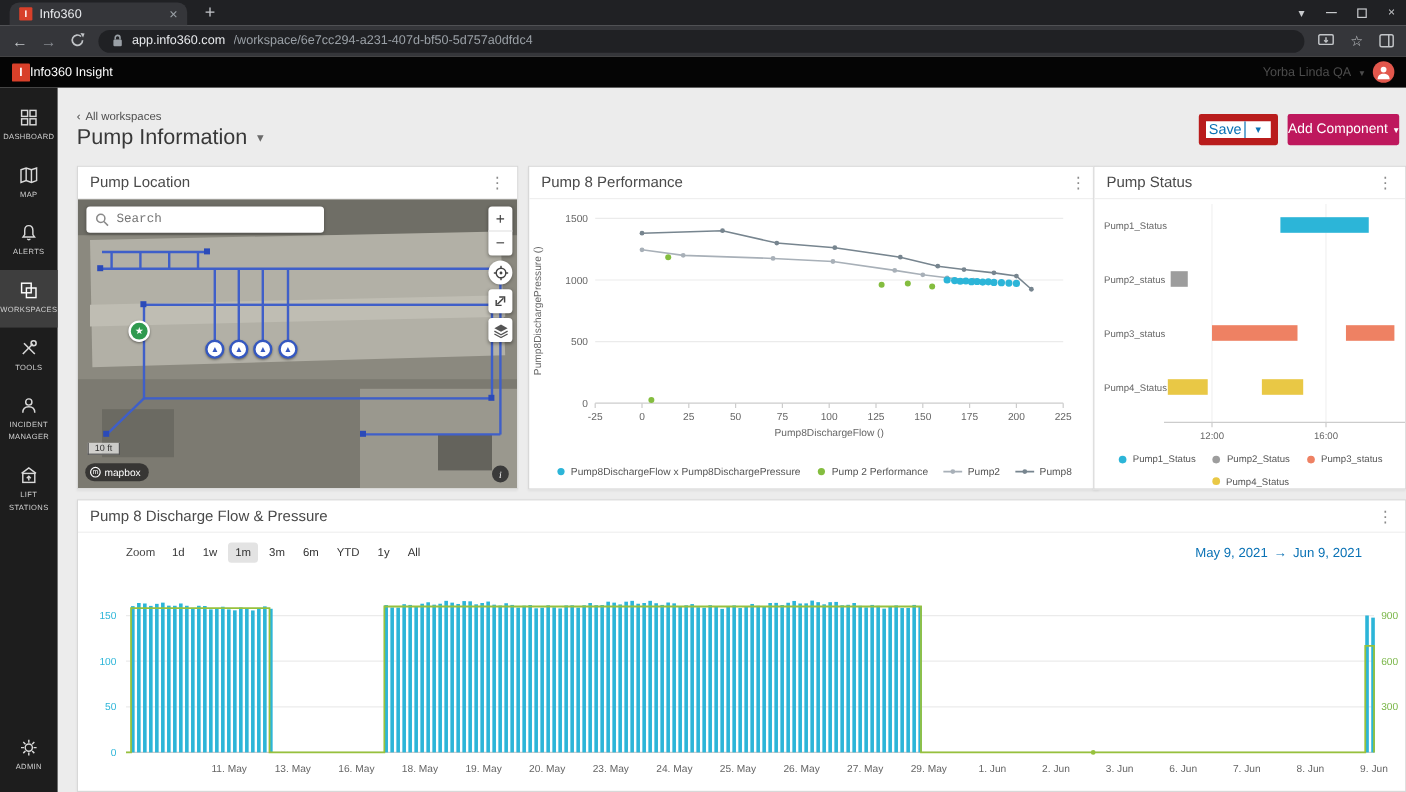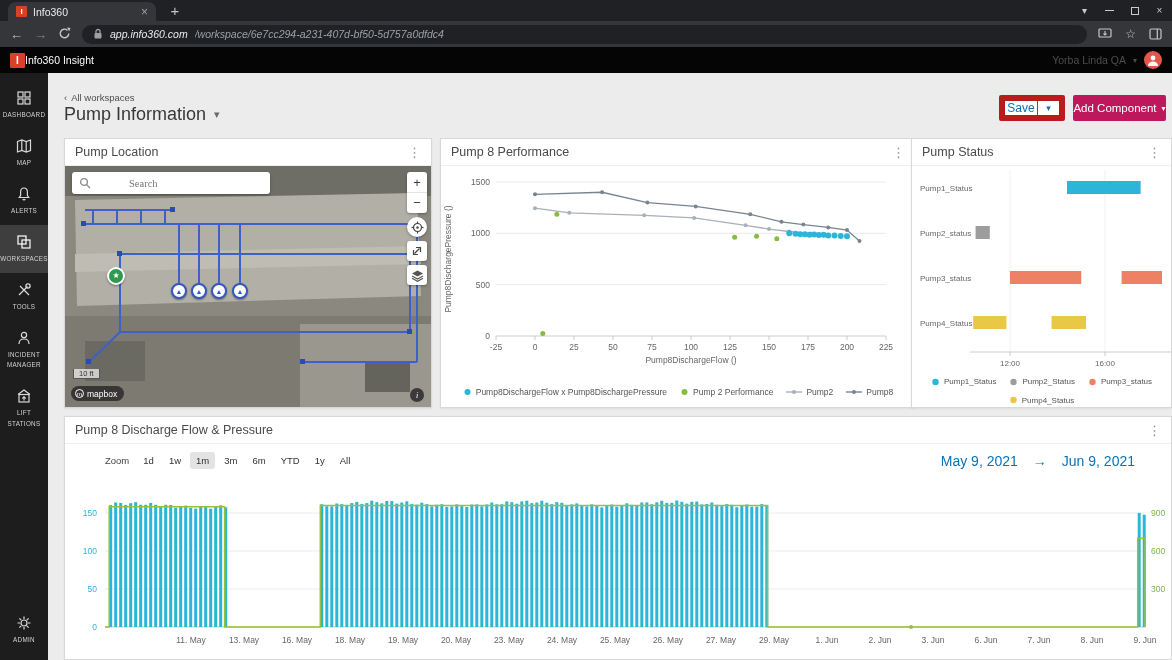--- a/index.html
+++ b/index.html
@@ -17,21 +17,21 @@
   .newtab{position:absolute;left:164px;top:0;color:#c0c3c7;font-size:15px;width:22px;height:21px;text-align:center;line-height:21px;}
   .winctl{position:absolute;right:0;top:0;height:21px;display:flex;align-items:center;}
   .winctl .wc{width:25px;height:21px;display:flex;align-items:center;justify-content:center;color:#c8cacd;font-size:10px;}
   .wc-min i{display:block;width:9px;height:1px;background:#c8cacd;}
   .wc-max i{display:block;width:8px;height:8px;border:1px solid #c8cacd;}
   .wc-close{font-size:13px;}
 
   .urlbar{position:absolute;top:21px;left:0;width:1172px;height:26px;background:#35363a;display:flex;align-items:center;padding:0 10px;gap:11px;}
   .nav-ic{color:#c3c6c9;font-size:13px;line-height:1;}
   .nav-ic.dim{color:#84888d;}
-  .urlpill{flex:1;height:19px;background:#202124;border-radius:10px;display:flex;align-items:center;padding:0 11px;gap:7px;min-width:0;font-style:italic;}
+  .urlpill{flex:1;height:19px;background:#202124;border-radius:10px;display:flex;align-items:center;padding:0 11px;gap:7px;min-width:0;}
   .host{color:#e8eaed;font-size:10.5px;white-space:nowrap;}
   .upath{color:#9aa0a6;font-size:10.5px;white-space:nowrap;overflow:hidden;}
   .url-right{display:flex;gap:13px;align-items:center;color:#c3c6c9;flex:none;}
   .url-right .ic{font-size:12px;line-height:1;display:flex;align-items:center;}
 
   
   .appheader{position:absolute;top:47px;left:0;width:1172px;height:26px;background:#050505;display:flex;align-items:center;padding:0 10px;}
   .brandlogo{width:15px;height:15px;background:#d8402a;color:#fff;font-size:10px;font-weight:bold;display:flex;align-items:center;justify-content:center;border-radius:1px;}
   .brandname{color:#fdfdfd;font-size:10.5px;margin-left:0;}
   .header-right{margin-left:auto;display:flex;align-items:center;gap:7px;}
@@ -65,21 +65,21 @@
   .kebab{margin-left:auto;color:#8a8a8a;font-size:13px;line-height:1;}
   #panel-location{left:64px;top:138px;width:368px;height:270px;}
   #panel-perf{left:440px;top:138px;width:476px;height:270px;}
   #panel-status{left:911px;top:138px;width:261px;height:270px;}
   #panel-ts{left:64px;top:416px;width:1108px;height:244px;}
 
   
   .map{position:relative;width:366px;height:241px;overflow:hidden;}
   .map-base{position:absolute;left:0;top:0;}
   .map-search{position:absolute;left:7px;top:6px;width:198px;height:22px;background:#fff;border-radius:3px;box-shadow:0 1px 3px rgba(0,0,0,.3);display:flex;align-items:center;padding:0 7px;gap:6px;}
-  .map-search input{border:none;outline:none;flex:1;font-size:10.5px;font-family:Liberation Serif, serif;color:#333;min-width:0;background:transparent;margin-left:32px;}
+  .map-search input{border:none;outline:none;flex:1;font-size:10.5px;font-family:Liberation Mono, monospace;color:#333;min-width:0;background:transparent;}
   .map-ctl{position:absolute;left:342px;width:20px;background:#fff;border-radius:3px;box-shadow:0 1px 3px rgba(0,0,0,.35);display:flex;align-items:center;justify-content:center;color:#3c3c3c;}
   .zpill{top:6px;height:41px;flex-direction:column;}
   .zpill .zb{width:20px;height:20px;display:flex;align-items:center;justify-content:center;font-size:13px;}
   .zpill .zb:first-child{border-bottom:1px solid #e3e3e3;}
   .ctl-locate{top:51px;height:20px;border-radius:50%;}
   .ctl-expand{top:75px;height:20px;}
   .ctl-layers{top:99px;height:20px;}
   .mk-green{position:absolute;width:18px;height:18px;border-radius:50%;background:#2f9a4f;border:2px solid #fff;box-shadow:0 1px 2px rgba(0,0,0,.4);display:flex;align-items:center;justify-content:center;color:#fff;font-size:8px;line-height:1;}
   .mk-blue{position:absolute;width:16px;height:16px;border-radius:50%;background:#fff;border:2px solid #3558c0;box-shadow:0 1px 2px rgba(0,0,0,.4);display:flex;align-items:center;justify-content:center;color:#3558c0;font-size:7px;line-height:1;}
   .map-scale{position:absolute;left:8px;top:203px;font-size:7.5px;color:#333;background:rgba(255,255,255,.65);border:1px solid #555;border-top:none;padding:0 5px;height:10px;line-height:9px;}
@@ -92,21 +92,21 @@
   .lg-item{display:flex;align-items:center;gap:4px;}
   .lg-mk{display:flex;align-items:center;}
   #perf-legend{height:37px;}
   #status-legend{height:38px;font-size:8px;}
 
   
   .zoomrow{position:absolute;left:0;top:27px;width:100%;height:33px;display:flex;align-items:center;padding:0 36px 0 40px;gap:3px;}
   .zoom-label{font-size:9.5px;color:#444;margin-right:5px;}
   .rng{border:none;background:none;font-family:inherit;font-size:9.5px;color:#333;padding:3px 6px;border-radius:3px;}
   .rng.sel{background:#e3e3e3;}
-  .daterange{margin-left:auto;font-size:14px;color:#0a72b5;display:flex;gap:15px;align-items:center;}
+  .daterange{margin-left:auto;font-size:11px;color:#0a72b5;display:flex;gap:5px;align-items:center;}
   #ts-svg{position:absolute;left:0;top:61px;}
 </style>
 </head>
 <body>
 
 <div class="tabstrip" data-interactable="false">
   <div class="tab" data-interactable="true">
     <span class="favicon" data-interactable="false">I</span>
     <span class="tab-title" data-interactable="false">Info360</span>
     <span class="tab-close" data-interactable="true">×</span>

